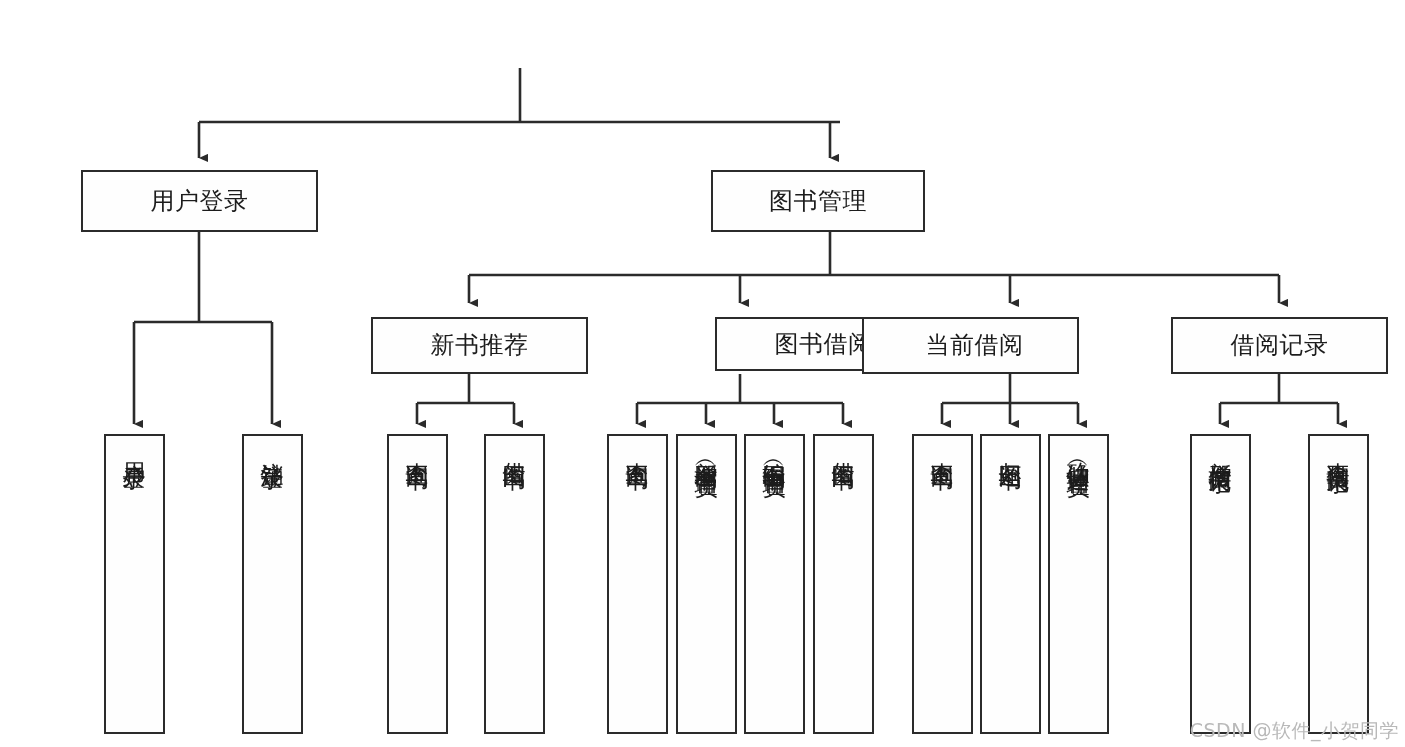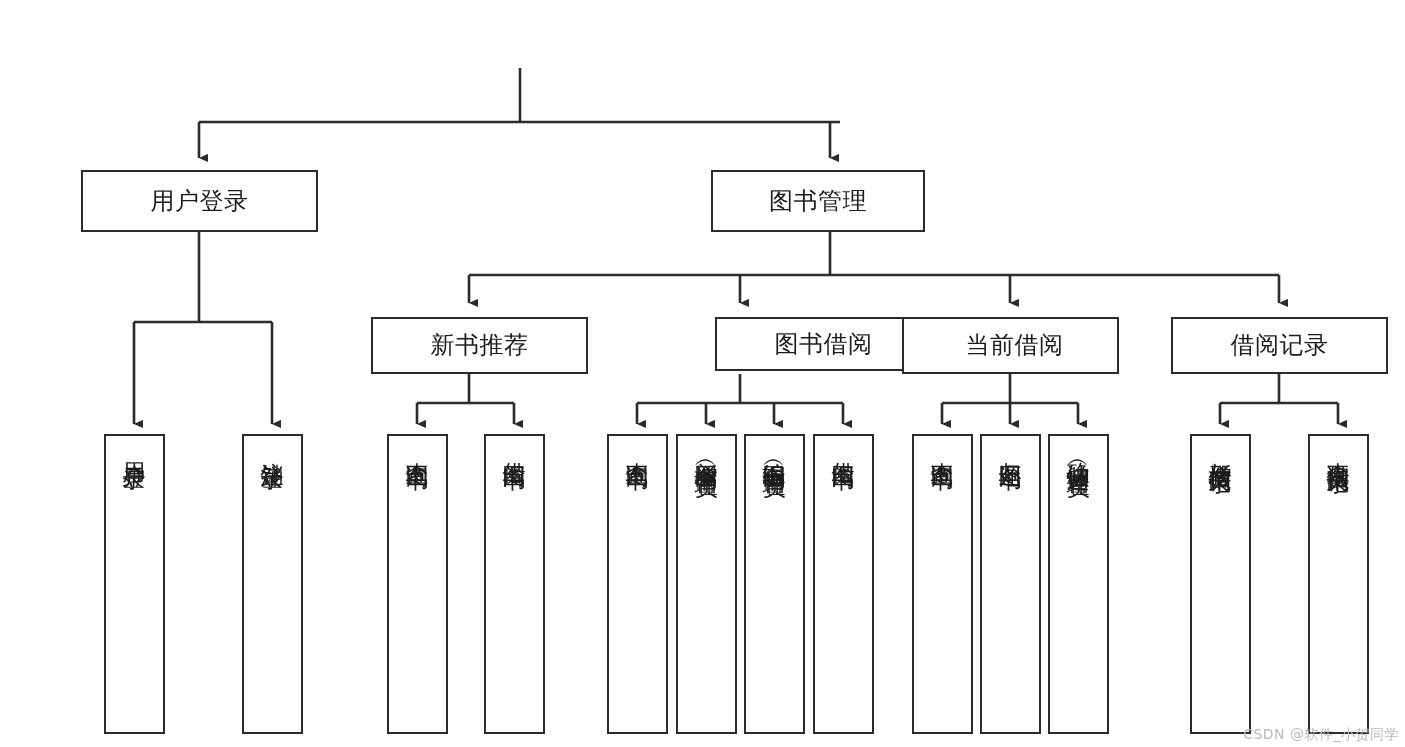--- a/index.html
+++ b/index.html
@@ -59,21 +59,21 @@
     text-orientation: upright;
     font-size: 23px;
     line-height: 1.05;
     letter-spacing: 2px;
     white-space: nowrap;
   }
   .watermark {
     position: absolute;
     right: 6px;
     bottom: 3px;
-    font-size: 14px;
+    font-size: 19px;
     color: #b9b9b9;
     white-space: nowrap;
     letter-spacing: 0.5px;
     font-family: "DejaVu Sans", "Liberation Sans", sans-serif;
   }
 </style>
 </head>
 <body>
 
 <div id="canvas">
@@ -136,21 +136,21 @@
   <div class="node horiz" style="left:711px; top:170px; width:214px; height:62px;">
     <span class="label">图书管理</span>
   </div>
 
   <div class="node horiz" style="left:371px; top:317px; width:217px; height:57px;">
     <span class="label">新书推荐</span>
   </div>
   <div class="node horiz" style="left:668px; top:317px; width:217px; height:54px;margin-left:47px;">
     <span class="label">图书借阅</span>
   </div>
-  <div class="node horiz" style="left:902px; top:317px; width:217px; height:57px;padding-left:8px;">
+  <div class="node horiz" style="left:862px; top:317px; width:217px; height:57px;padding-left:8px;">
     <span class="label">当前借阅</span>
   </div>
   <div class="node horiz" style="left:1171px; top:317px; width:217px; height:57px;align-items:center;">
     <span class="label">借阅记录</span>
   </div>
 
   <div class="node vert" style="left:104px; top:434px; width:61px; height:300px;">
     <span class="label">用户登录</span>
   </div>
   <div class="node vert" style="left:242px; top:434px; width:61px; height:300px;">

